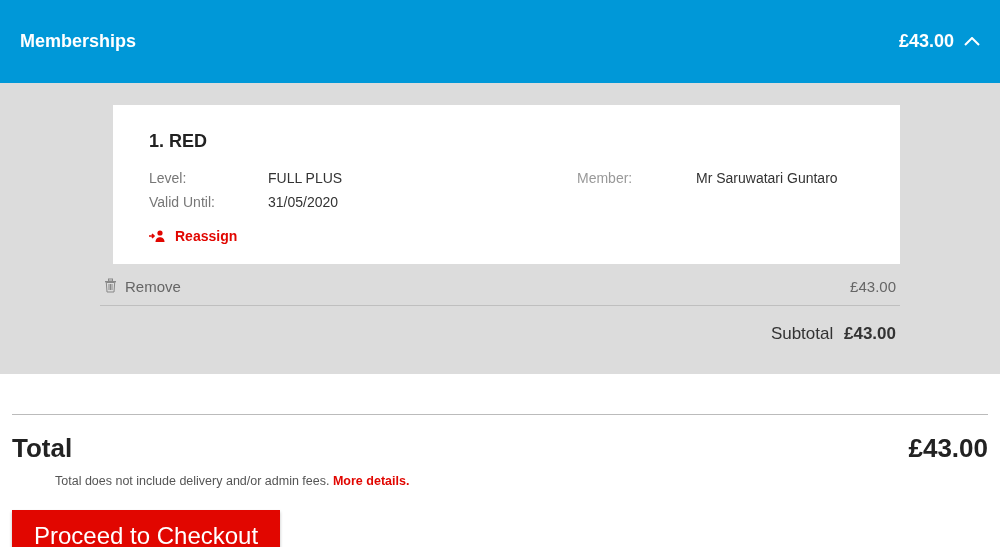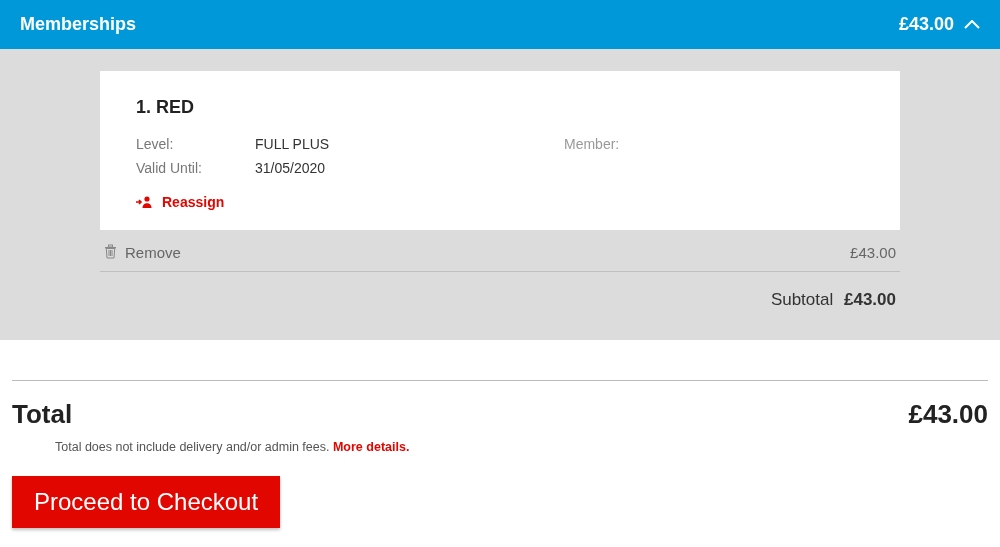--- a/index.html
+++ b/index.html
@@ -8,36 +8,37 @@
     background: #fff;
     width: 1000px;
     color: #333;
   }
   .panel-header {
     background: #0098d8;
     color: #fff;
     display: flex;
     justify-content: space-between;
     align-items: center;
-    padding: 14px 20px;
+    padding: 31px 20px;
     font-size: 18px;
     font-weight: bold;
   }
   .panel-header .right {
     display: flex;
     align-items: center;
     gap: 10px;
   }
   .panel-body {
     background: #dcdcdc;
     padding: 22px 100px 30px 100px;
   }
   .item-card {
     background: #fff;
     padding: 26px 36px 20px 36px;
+    margin-left: 13px;
   }
   .item-title {
     font-size: 18px;
     font-weight: bold;
     color: #222;
     margin-bottom: 18px;
   }
   .details-row {
     display: flex;
     font-size: 14px;
@@ -174,20 +175,21 @@
 
 <div class="panel-body">
 
   <div class="item-card">
     <div class="item-title">1. RED</div>
 
     <div class="details-row">
       <span class="label">Level:</span>
       <span class="value">FULL PLUS</span>
       <span class="label2">Member:</span>
+      <span class="value2">Mr Saruwatari Guntaro</span>
     </div>
     <div class="details-row">
       <span class="label">Valid Until:</span>
       <span class="value">31/05/2020</span>
     </div>
 
     <div class="reassign">
       <span>
         <svg width="18" height="14" viewBox="0 0 18 14">
           <path d="M0 7 L5 7 M3 5 L5 7 L3 9" stroke="#e10600" stroke-width="1.6" fill="none"></path>

